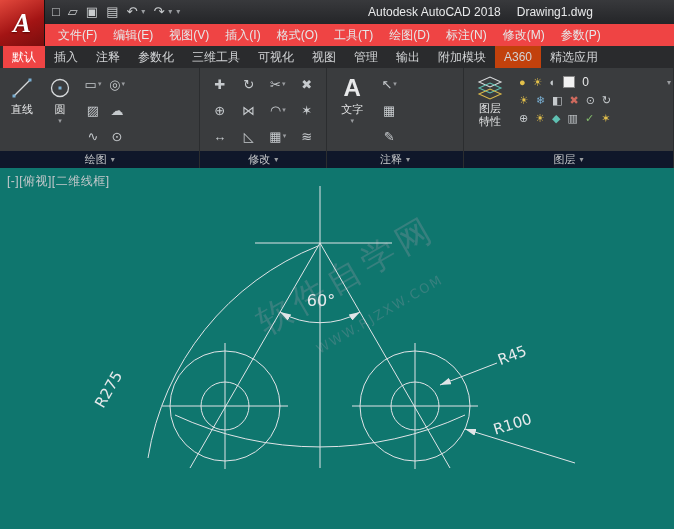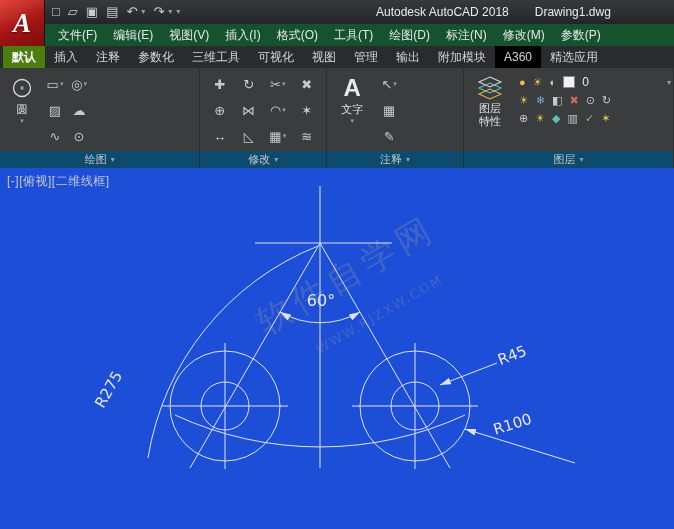--- a/index.html
+++ b/index.html
@@ -10,41 +10,41 @@
   .titlebar{position:absolute;left:0;top:0;width:674px;height:24px;
             background:linear-gradient(#38393c,#242528);display:flex;align-items:center;}
   .logo{position:absolute;left:0;top:0;width:44px;height:46px;z-index:6;
         background:linear-gradient(155deg,#e2483c,#a31414 55%,#7a0d0d);
         display:flex;align-items:center;justify-content:center;border-right:1px solid #141414;}
   .logo-a{font-family:"Liberation Serif","DejaVu Serif",serif;font-style:italic;font-weight:bold;
           font-size:27px;color:#fff;text-shadow:0 1px 2px #550000;}
   .qat{margin-left:52px;display:flex;align-items:center;gap:8px;color:#c9ccce;font-size:13px;line-height:24px;}
   .caret{font-size:8px;color:#9a9da0;}
   .qat .caret{margin-left:-4px;}
-  .title-text{position:absolute;left:376px;top:0;height:24px;display:flex;gap:26px;
+  .title-text{position:absolute;left:368px;top:0;height:24px;display:flex;gap:16px;
               font-size:12px;color:#e9eaeb;line-height:24px;white-space:nowrap;}
 
   
-  .menubar{position:absolute;left:0;top:24px;width:674px;height:22px;background:#14532d;
+  .menubar{position:absolute;left:0;top:24px;width:674px;height:22px;background:#ef4444;
            display:flex;align-items:center;padding-left:50px;box-sizing:border-box;}
   .menu-item{padding:0 8px;font-size:12px;color:#e6e7e8;height:22px;line-height:22px;white-space:nowrap;}
 
   
   .tabs{position:absolute;left:0;top:46px;width:674px;height:22px;background:#2a2b2d;
         display:flex;align-items:flex-end;padding-left:3px;box-sizing:border-box;}
   .tab{height:22px;line-height:22px;padding:0 9px;font-size:12px;color:#d2d4d6;white-space:nowrap;}
-  .tab.active{background:#4d7c0f;color:#ffffff;font-weight:bold;}
-  .tab.alt{background:#000000;}
+  .tab.active{background:#ef4444;color:#ffffff;}
+  .tab.alt{background:#c2410c;}
 
   
   .ribbon{position:absolute;left:0;top:68px;width:674px;height:100px;background:#3a3c3e;display:flex;}
   .panel{position:relative;height:100px;box-sizing:border-box;border-right:1px solid #2b2d2f;
          display:flex;flex-direction:column;}
   .panel-body{flex:1;display:flex;align-items:flex-start;padding:3px 2px 0 3px;}
-  .panel-label{height:17px;background:#0c4a6e;font-size:11px;color:#c7c9cb;
+  .panel-label{height:17px;background:#0f172a;font-size:11px;color:#c7c9cb;
                display:flex;align-items:center;justify-content:center;gap:4px;}
   .bigbtn{width:38px;display:flex;flex-direction:column;align-items:center;padding-top:2px;}
   .bigbtn .bicon{height:30px;display:flex;align-items:center;justify-content:center;}
   .bigbtn .blabel{font-size:11px;color:#e3e4e5;line-height:13px;text-align:center;word-break:break-all;}
   .bigbtn .caret{font-size:7px;margin-top:1px;}
   .mini-grid{display:grid;grid-auto-rows:26px;align-items:center;justify-items:center;margin-left:2px;}
   .grid2{grid-template-columns:repeat(2,24px);}
   .grid4{grid-template-columns:repeat(4,29px);}
   .grid1{grid-template-columns:26px;}
   .micon{font-size:13px;color:#c6cacd;display:flex;align-items:center;gap:1px;}
@@ -53,21 +53,21 @@
   .small{font-size:11px;}
 
   
   .layers-right{display:flex;flex-direction:column;gap:5px;margin-left:6px;padding-top:4px;}
   .layer-row{display:flex;align-items:center;gap:7px;font-size:12px;color:#c6cacd;width:152px;}
   .swatch{width:10px;height:10px;background:#f2f2f2;border:1px solid #888;display:inline-block;}
   .layer-name{color:#e8e9ea;font-size:12px;}
   .grow{flex:1;}
 
   
-  .canvas{position:absolute;left:0;top:168px;width:674px;height:361px;background:#1d4ed8;}
+  .canvas{position:absolute;left:0;top:168px;width:674px;height:361px;background:#0f766e;}
   .vp-label{position:absolute;left:7px;top:5px;font-size:12px;color:#c6c9cc;letter-spacing:.5px;z-index:3;}
   .draw-svg{position:absolute;left:0;top:0;}
   .draw-svg text{font-family:"DejaVu Sans","Liberation Sans",sans-serif;}
 </style>
 </head>
 <body>
 
 <div class="app">
 
   <div class="logo">
@@ -117,20 +117,30 @@
     <span class="tab">输出</span>
     <span class="tab">附加模块</span>
     <span class="tab alt">A360</span>
     <span class="tab">精选应用</span>
   </div>
 
   <div class="ribbon">
 
     <div class="panel" style="width:202px;">
       <div class="panel-body">
+        <div class="bigbtn">
+          <span class="bicon">
+            <svg width="24" height="24">
+                <line x1="4" y1="20" x2="20" y2="4" stroke="#d6d9db" stroke-width="1.3"></line>
+                <rect x="2.5" y="18.5" width="3" height="3" fill="#7ab0d4"></rect>
+                <rect x="18.5" y="2.5" width="3" height="3" fill="#7ab0d4"></rect>
+              </svg>
+          </span>
+          <span class="blabel">直线</span>
+        </div>
         <div class="bigbtn">
           <span class="bicon">
             <svg width="24" height="24">
                 <circle cx="12" cy="12" r="8.5" fill="none" stroke="#d6d9db" stroke-width="1.3"></circle>
                 <rect x="10.5" y="10.5" width="3" height="3" fill="#7ab0d4"></rect>
               </svg>
           </span>
           <span class="blabel">圆</span>
           <span class="caret">▾</span>
         </div>

